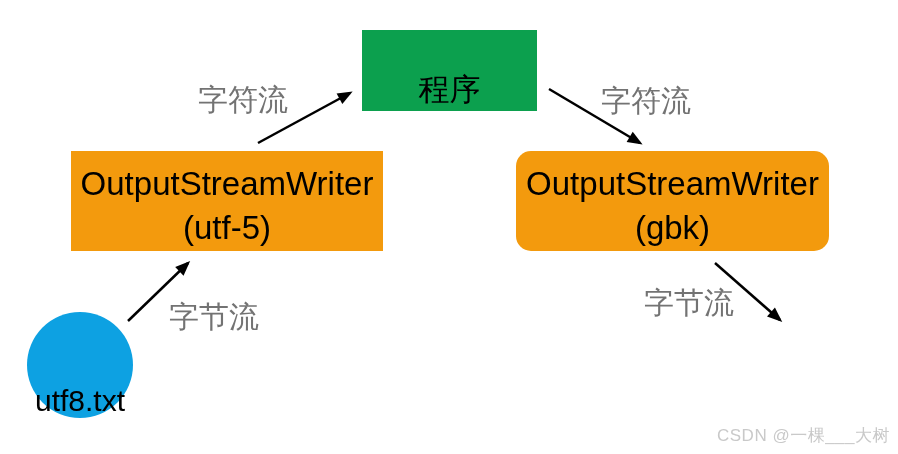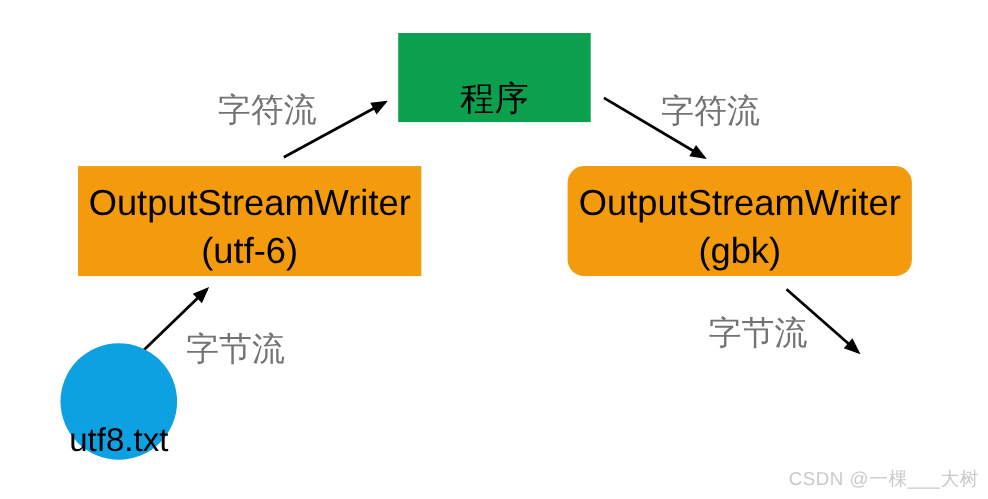--- a/index.html
+++ b/index.html
@@ -40,21 +40,21 @@
     background: var(--orange, #f39a0d);
     font-size: 33px;
     line-height: 1.35;
     border-radius: 15px;
   }
   .circle {
     border-radius: 50%;
     background: var(--blue, #0da1e2);
     font-size: 30px;
   }
-  .circle-left  { left: 27px;  top: 312px; width: 106px; height: 106px; margin-left: 28px; }
+  .circle-left  { left: 27px;  top: 312px; width: 106px; height: 106px; }
   .circle-right { left: 762px; top: 314px; width: 100px; height: 100px; }
   .flow-label {
     position: absolute;
     font-size: 30px;
     color: #737373;
     white-space: nowrap;
   }
   .lbl-char-left  { left: 198px; top: 80px; }
   .lbl-char-right { left: 601px; top: 81px; }
   .lbl-byte-left  { left: 169px; top: 297px; }
@@ -91,21 +91,21 @@
     <line x1="128" y1="321" x2="188" y2="263" stroke="#000000" stroke-width="2.5" marker-end="url(#ah)"></line>
     <line x1="715" y1="263" x2="780" y2="320" stroke="#000000" stroke-width="2.5" marker-end="url(#ah)"></line>
   </svg>
 
   <div class="node box-green">
     <span>程序</span>
   </div>
 
   <div class="node box-orange-left">
     <span>OutputStreamWriter</span>
-    <span>(utf-6)</span>
+    <span>(utf-5)</span>
   </div>
 
   <div class="node box-orange-right">
     <span>OutputStreamWriter</span>
     <span>(gbk)</span>
   </div>
 
   <div class="node circle circle-left">
     <span>utf8.txt</span>
   </div>

